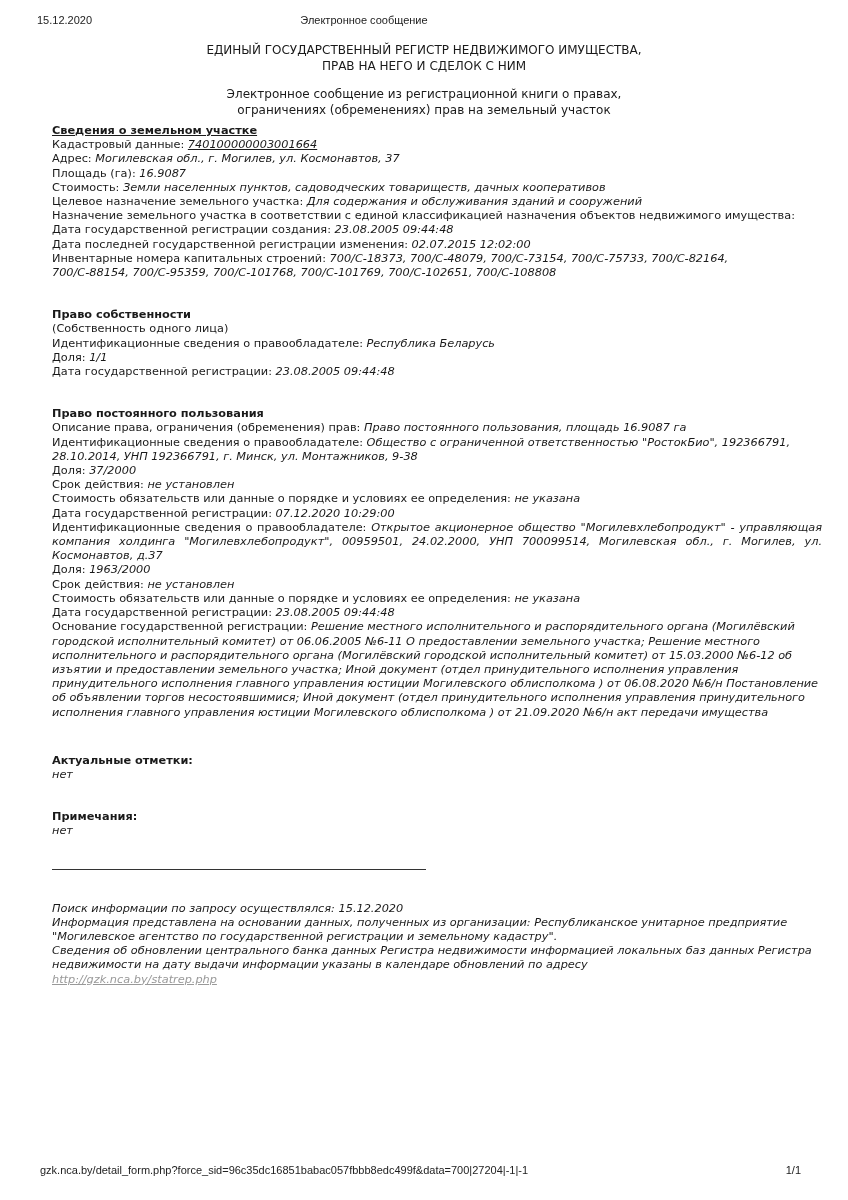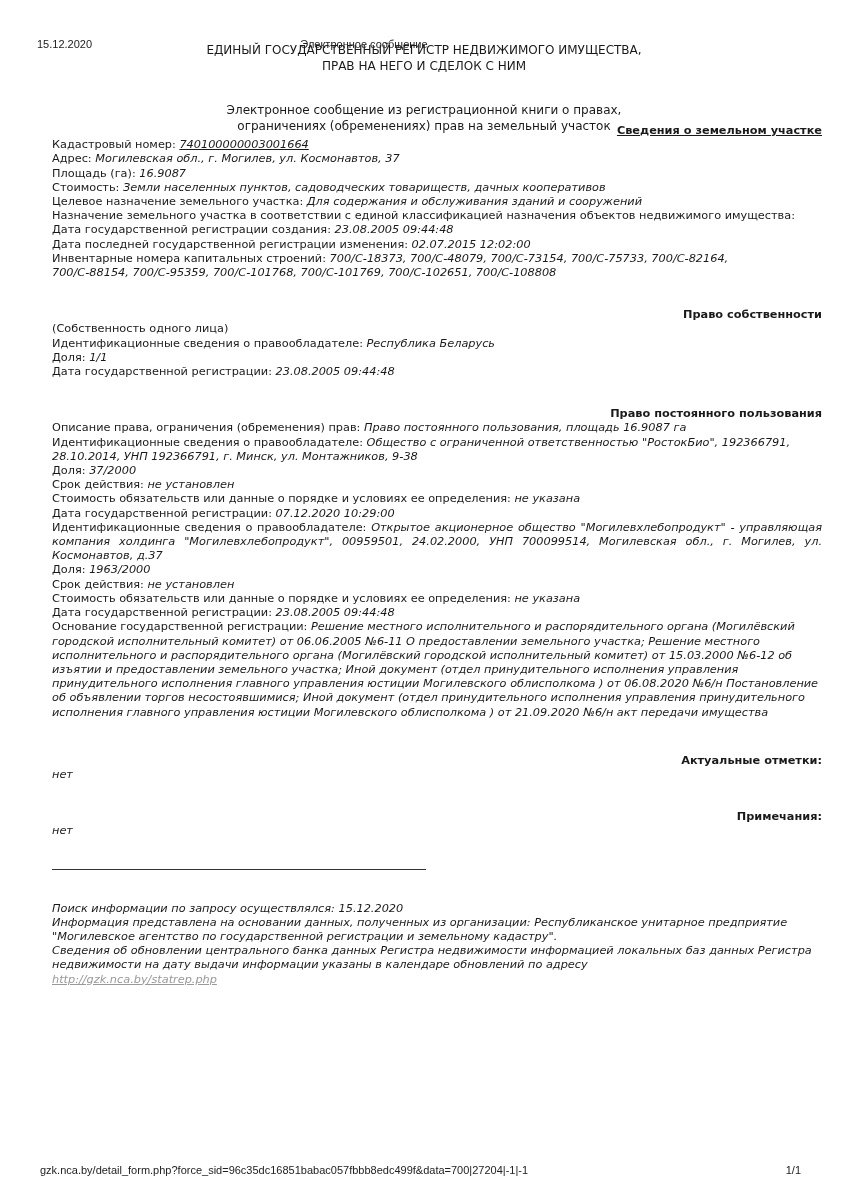--- a/index.html
+++ b/index.html
@@ -1,29 +1,29 @@
 <!DOCTYPE html>
 <html><head>
 <meta charset="utf-8">
 <style>
   html, body { margin: 0; padding: 0; background: #ffffff; }
   body { width: 848px; height: 1200px; position: relative; overflow: hidden; color: #1a1a1a; }
-  .hdr { position: absolute; top: 14px; font-family: "Liberation Sans", sans-serif; font-size: 11px; color: #222; margin-top: 24px; }
+  .hdr { position: absolute; top: 14px; font-family: "Liberation Sans", sans-serif; font-size: 11px; color: #222; }
   .hdr-date { left: 37px; }
   .hdr-title { left: 0; width: 728px; text-align: center; }
   .ftr { position: absolute; top: 1164px; font-family: "Liberation Sans", sans-serif; font-size: 11px; color: #222; }
   .ftr-url { left: 40px; }
   .ftr-page { right: 47px; }
   .title-block { position: absolute; left: 0; width: 848px; text-align: center;
     font-family: "DejaVu Sans", sans-serif; font-size: 12px; line-height: 16px; color: #1a1a1a; }
   .tb-reg { top: 42px; }
-  .tb-msg { top: 86px; margin-top: 16px; }
+  .tb-msg { top: 86px; }
   .content { position: absolute; left: 52px; top: 124px; width: 770px;
     font-family: "DejaVu Sans", sans-serif; font-size: 11.3px; line-height: 14.2px; color: #1a1a1a; }
-  .sec-title { font-weight: bold; text-align: right; }
+  .sec-title { font-weight: bold; }
   .sec-title.u { text-decoration: underline; }
   .line { display: block; }
   .lbl { font-style: normal; }
   .val { font-style: italic; }
   .link { text-decoration: underline; }
   .justify { text-align: justify; text-align-last: left; }
   .gap { height: 28px; }
   .rule { width: 374px; border-top: 1px solid #333; margin-top: 18px; margin-bottom: 3px; }
   .footnote { font-style: italic; margin-top: 32px; }
   .faded-link { color: #999; text-decoration: underline; font-style: italic; }
@@ -41,21 +41,21 @@
 <div class="title-block tb-msg">
   <div>Электронное сообщение из регистрационной книги о правах,</div>
   <div>ограничениях (обременениях) прав на земельный участок</div>
 </div>
 
 <div class="content">
 
   <section>
     <span class="line sec-title u">Сведения о земельном участке</span>
     <span class="line">
-      <span class="lbl">Кадастровый номер: </span><span class="val link">740100000003001664</span>
+      <span class="lbl">Кадастровый данные: </span><span class="val link">740100000003001664</span>
     </span>
     <span class="line">
       <span class="lbl">Адрес: </span><span class="val">Могилевская обл., г. Могилев, ул. Космонавтов, 37</span>
     </span>
     <span class="line">
       <span class="lbl">Площадь (га): </span><span class="val">16.9087</span>
     </span>
     <span class="line">
       <span class="lbl">Стоимость: </span><span class="val">Земли населенных пунктов, садоводческих товариществ, дачных кооперативов</span>
     </span>

